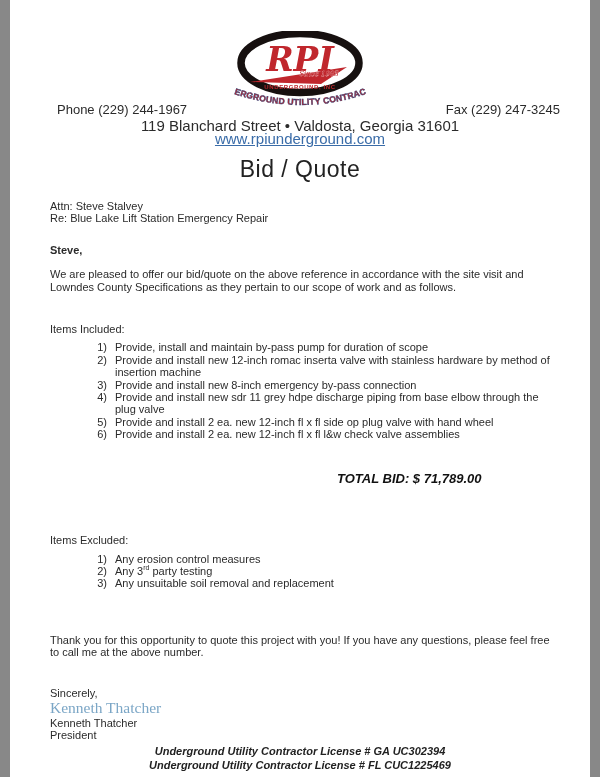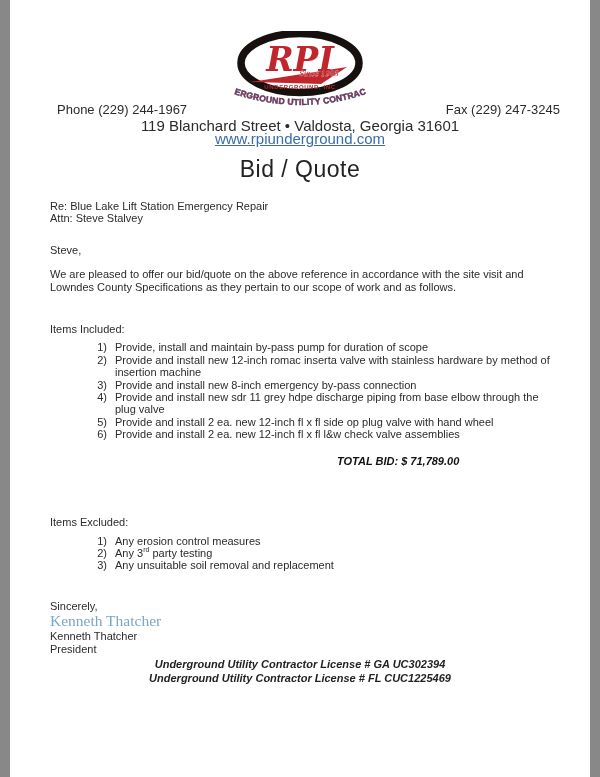--- a/index.html
+++ b/index.html
@@ -53,38 +53,38 @@
   
   .doc-title {
     margin-top: 10px;
     text-align: center;
     font-size: 23px;
     letter-spacing: 0.5px;
     color: #222;
   }
   .content { padding: 0 40px; font-size: 11px; line-height: 12.4px; }
   .meta { margin-top: 17px; }
-  .greeting { margin-top: 19px; }
+  .greeting { margin-top: 19px; font-weight: bold; }
   .intro { margin-top: 12px; max-width: 520px; }
   .section-heading { margin-top: 30px; }
   .num-list { margin-top: 6px; }
   .num-list .row { display: flex; }
   .num-list .num {
     width: 57px;
     text-align: right;
     flex: 0 0 57px;
   }
   .num-list .txt { padding-left: 8px; }
   sup { font-size: 7px; vertical-align: super; line-height: 0; }
   .total-bid {
-    margin-top: 14px;
+    margin-top: 32px;
     margin-left: 287px;
     font-weight: bold;
     font-style: italic;
-    font-size: 11px;
+    font-size: 13px;
     color: #111;
   }
   .section-heading.excluded { margin-top: 49px; }
   .closing { margin-top: 44px; max-width: 530px; }
   .signoff { margin-top: 28px; }
   .signature {
     font-family: "Liberation Serif", serif;
     font-size: 15.5px;
     color: #7ba6c6;
     line-height: 18px;
@@ -134,22 +134,22 @@
     <div class="url-line">
       <a>www.rpiunderground.com</a>
     </div>
   </div>
 
   <div class="doc-title">Bid / Quote</div>
 
   <div class="content">
 
     <div class="meta">
+      <div>Attn: Steve Stalvey</div>
       <div>Re: Blue Lake Lift Station Emergency Repair</div>
-      <div>Attn: Steve Stalvey</div>
     </div>
 
     <div class="greeting">Steve,</div>
     <div class="intro">We are pleased to offer our bid/quote on the above reference in accordance with the site visit and Lowndes County Specifications as they pertain to our scope of work and as follows.</div>
 
     <div class="section-heading">Items Included:</div>
     <div class="num-list">
         <div class="row">
         <span class="num">1)</span>
         <span class="txt"><span>Provide, install and maintain by-pass pump for duration of scope</span><sup></sup><span></span></span>
@@ -187,20 +187,21 @@
         <div class="row">
         <span class="num">2)</span>
         <span class="txt"><span>Any 3</span><sup>rd</sup><span> party testing</span></span>
       </div>
         <div class="row">
         <span class="num">3)</span>
         <span class="txt"><span>Any unsuitable soil removal and replacement</span><sup></sup><span></span></span>
       </div>
       </div>
 
+    <div class="closing">Thank you for this opportunity to quote this project with you! If you have any questions, please feel free to call me at the above number.</div>
 
     <div class="signoff">
       <div>Sincerely,</div>
       <div class="signature">Kenneth Thatcher</div>
       <div>Kenneth Thatcher</div>
       <div>President</div>
     </div>
 
     <div class="footer">
       <div>Underground Utility Contractor License # GA UC302394</div>

